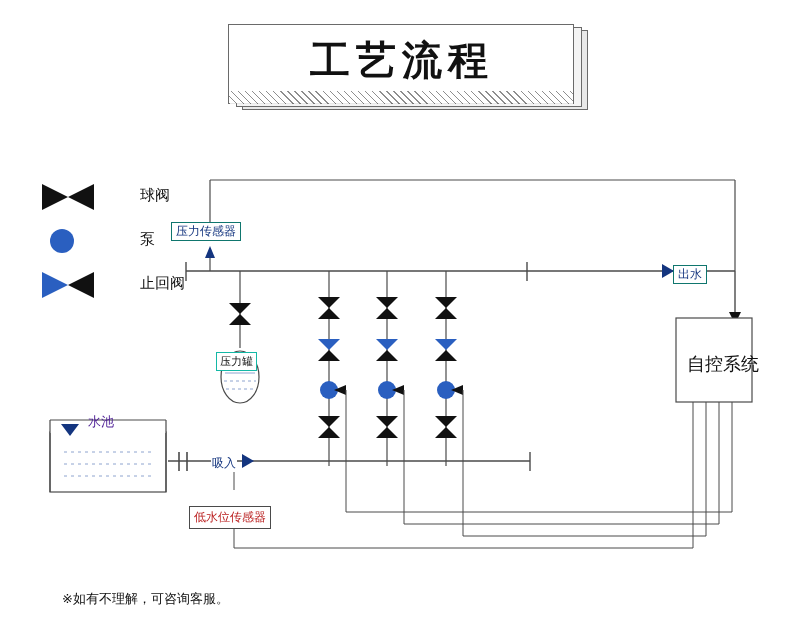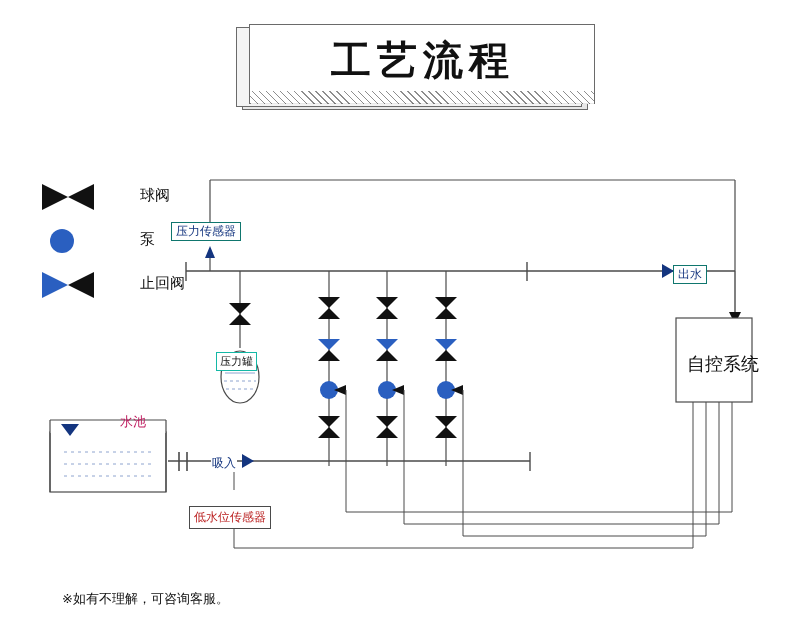--- a/index.html
+++ b/index.html
@@ -45,21 +45,20 @@
     width: 346px;
     height: 80px;
     background: #f4f4f4;
   }
   .banner-front {
     left: 0px;
     top: 0px;
     width: 346px;
     height: 80px;
     background: #ffffff;
-    margin-left: 21px;
   }
   .banner-stripe {
     position: absolute;
     left: 0px;
     top: 66px;
     width: 344px;
     height: 13px;
     background:
       repeating-linear-gradient(45deg,
         #7a7a7a 0px, #7a7a7a 1px,
@@ -125,23 +124,22 @@
     background: #ffffff;
     border: 1px solid #0f766e;
     padding: 2px 4px;
     white-space: nowrap;
     line-height: 1.1;
   }
   .lbl-plain {
     position: absolute;
     font-family: Liberation Serif, serif;
     font-size: 13px;
-    color: #be185d;
-    white-space: nowrap;
-    margin-left: 32px;
+    color: #4c1d95;
+    white-space: nowrap;
   }
   .lbl-dark {
     position: absolute;
     font-family: "DejaVu Sans", sans-serif;
     font-size: 12px;
     color: #b91c1c;
     background: #ffffff;
     border: 1px solid #4a4a4a;
     padding: 2px 4px;
     white-space: nowrap;

